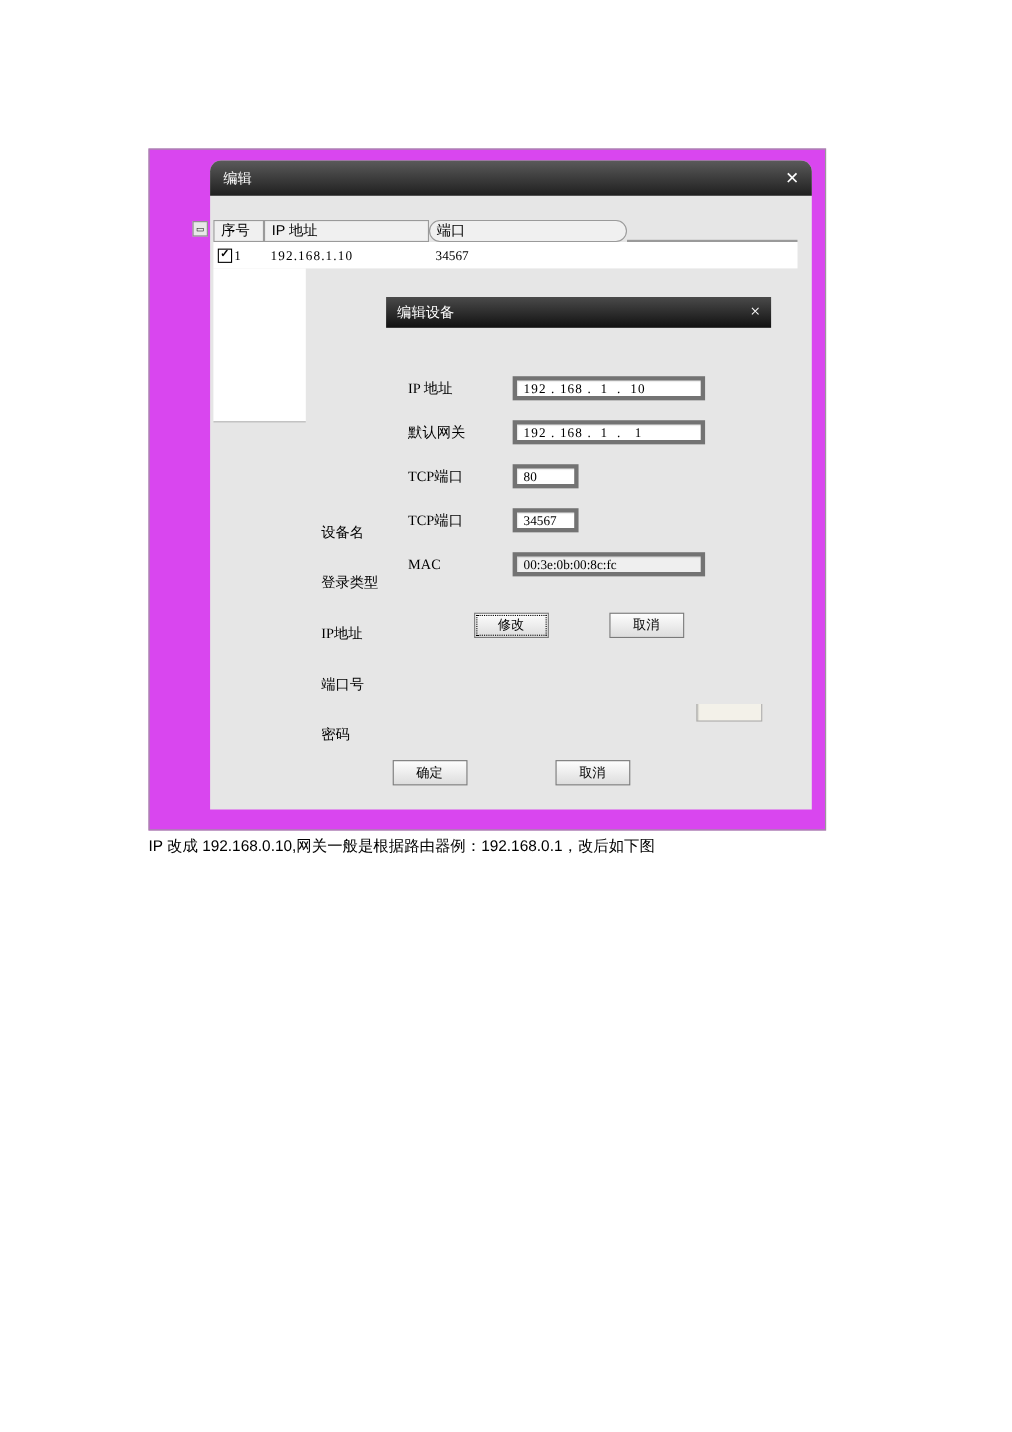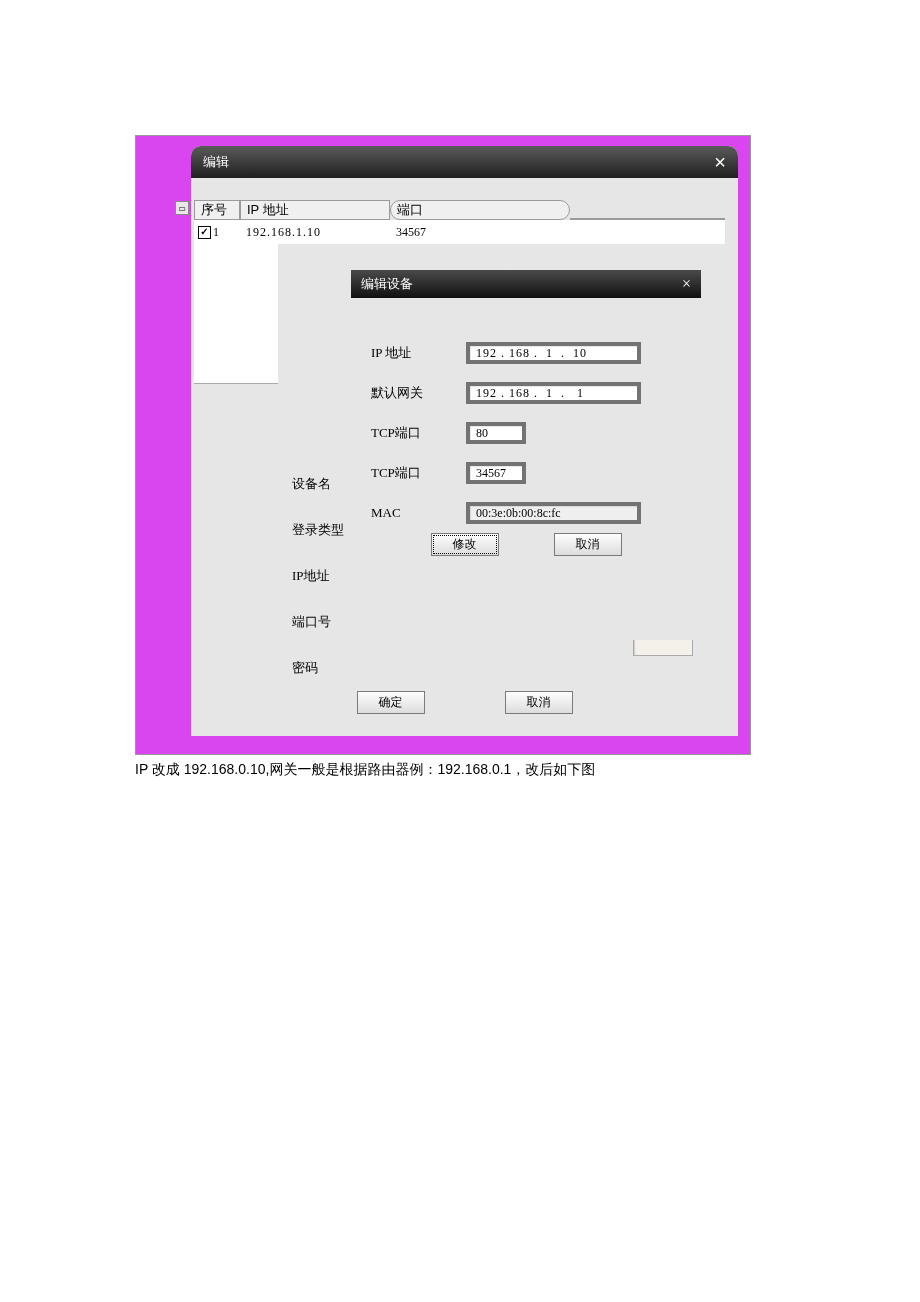--- a/index.html
+++ b/index.html
@@ -26,21 +26,21 @@
   .inner-window { position: absolute; top: 124px; left: 160px; width: 350px; height: 370px; background: #e6e6e6; }
   .inner-title { height: 28px; background: linear-gradient(#4a4a4a,#111); display: flex; align-items: center; padding: 12px 10px; color: #fff; font-family: "Microsoft YaHei"; font-size: 13px; }
   .inner-title .close2 { margin-left: auto; font-size: 16px; cursor: pointer; }
   .form { padding: 35px 20px 10px 20px; }
   .row { display: flex; align-items: center; height: 40px; }
   .row .lbl { width: 95px; font-family: "Microsoft YaHei"; font-size: 13px; }
   .ip-input, .txt-input { height: 22px; border: 4px solid #737373; background: #fff; font-family: Verdana; font-size: 12px; padding: 0 6px; box-shadow: inset 1px 1px 1px rgba(0,0,0,.1); }
   .ip-input { width: 175px; letter-spacing: 1px; }
   .txt-input { width: 175px; }
   .txt-input.short { width: 60px; }
-  .btns { display: flex; gap: 55px; justify-content: center; margin-top: 0; }
+  .btns { display: flex; gap: 55px; justify-content: center; margin-top: 24px; }
   .btn { width: 68px; height: 23px; background: linear-gradient(#fdfdfd,#ddd); border: 1px solid #7a7a7a; font-family: "Microsoft YaHei"; font-size: 12px; cursor: pointer; display: flex; align-items: center; justify-content: center; }
   .btn.focus { outline: 1px dotted #000; outline-offset: -3px; }
 
   .back-labels { position: absolute; top: 315px; left: 85px; font-family: "Microsoft YaHei"; font-size: 13px; margin-left: 16px; }
   .back-labels div { height: 46px; display: flex; align-items: center; }
   .back-right { position: absolute; top: 353px; right: 50px; font-family: "Microsoft YaHei"; font-size: 13px; }
   .back-input { position: absolute; right: 45px; width: 60px; height: 22px; background: #f3f1e9; border: 1px solid #aaa; box-shadow: inset 1px 1px 1px rgba(0,0,0,.15); }
   .back-input.i1 { top: 440px; } .back-input.i2 { top: 488px; }
 
   .outer-btns { position: absolute; bottom: 22px; left: 0; right: 0; display: flex; gap: 80px; justify-content: center; }

